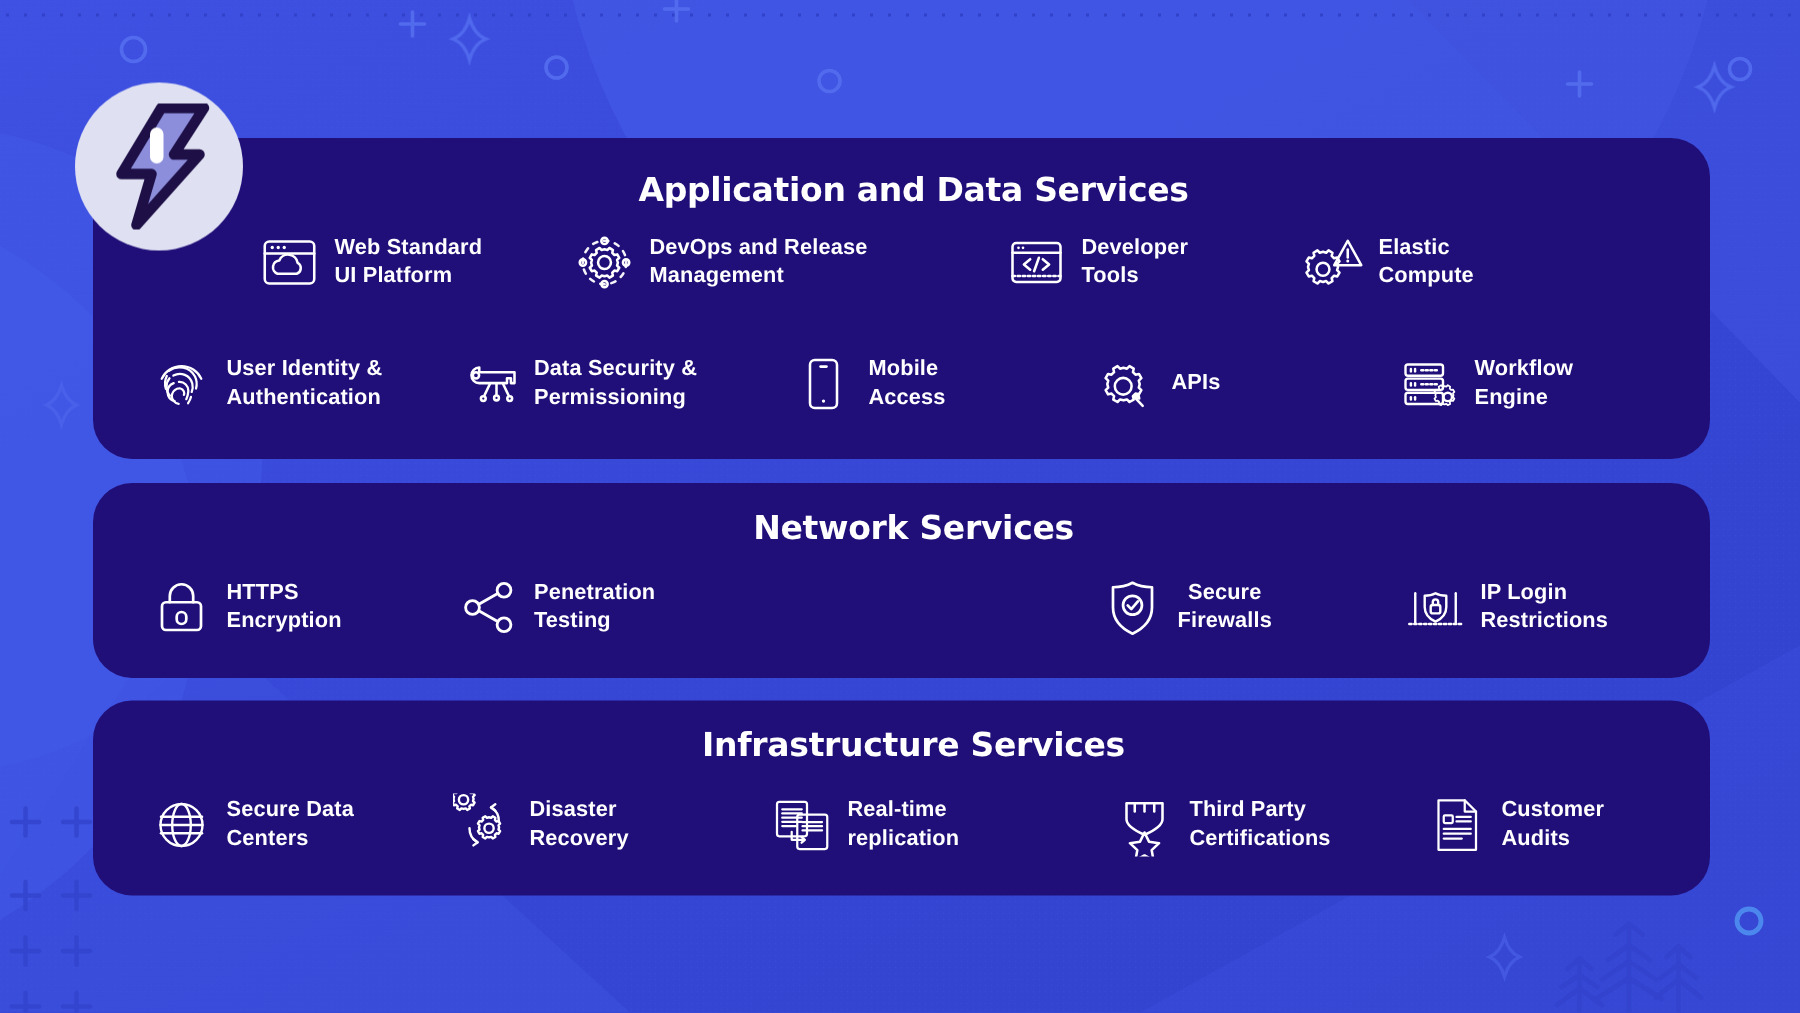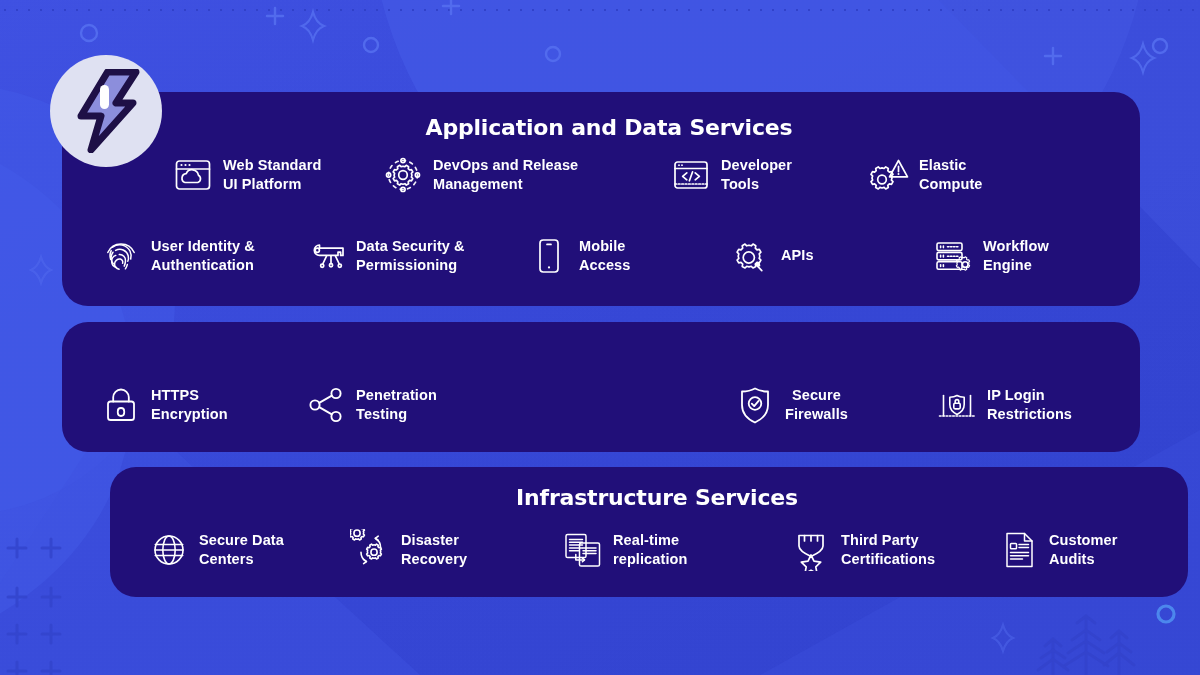--- a/index.html
+++ b/index.html
@@ -31,21 +31,21 @@
   }
 
   .panel {
     position: absolute;
     background: #210f79;
     border-radius: 26px;
     box-sizing: border-box;
   }
   .panel-1 { left: 0; top: 0;   width: 1078px; height: 214px; }
   .panel-2 { left: 0; top: 230px; width: 1078px; height: 130px; }
-  .panel-3 { left: 0; top: 375px; width: 1078px; height: 130px; margin-left: 48px; }
+  .panel-3 { left: 0; top: 375px; width: 1078px; height: 130px; }
 
   .panel-title {
     position: absolute;
     left: 16px; right: 0;
     text-align: center;
     color: #ffffff;
     font-weight: 700;
     font-size: 22px;
     letter-spacing: -0.2px;
     font-family: "DejaVu Sans", sans-serif;
@@ -449,20 +449,21 @@
             <path d="M31 22.6 l1.8 0.5 l1.3 -1.3 l2.2 1.3 l-0.4 1.8 l1.3 1.3 l1.8 -0.4 l1.2 2.2 l-1.3 1.3 l0.5 1.8 l-0.5 1.8 l1.3 1.3 l-1.2 2.2 l-1.8 -0.4 l-1.3 1.3 l0.4 1.8 l-2.2 1.2 l-1.3 -1.3 l-1.8 0.5 l-1.8 -0.5 l-1.3 1.3 l-2.2 -1.2 l0.4 -1.8 l-1.3 -1.3 l-1.8 0.4 l-1.2 -2.2 l1.3 -1.3 l-0.5 -1.8 l0.5 -1.8 l-1.3 -1.3 l1.2 -2.2 l1.8 0.4 l1.3 -1.3 l-0.4 -1.8 l2.2 -1.3 l1.3 1.3 Z" transform="scale(0.72) translate(12,8.5)"></path>
             <circle cx="33.2" cy="29.6" r="2.8"></circle>
           </svg>
         </span>
         <span class="lbl">Workflow
 Engine</span>
       </div>
     </div>
 
     <div class="panel panel-2">
+      <div class="panel-title">Network Services</div>
 
       <div class="item" style="left:38px; top:62px;">
         <span class="ico">
           <svg viewBox="0 0 42 42" fill="none" stroke="#fff" stroke-width="1.8" stroke-linecap="round" stroke-linejoin="round">
             <rect x="8" y="17.5" width="26" height="18.5" rx="2.6"></rect>
             <path d="M13.2 17.5 v-4.2 a7.8 7.8 0 0 1 15.6 0 v4.2"></path>
             <rect x="17.8" y="24" width="6.4" height="8" rx="3.2"></rect>
           </svg>
         </span>
         <span class="lbl">HTTPS

